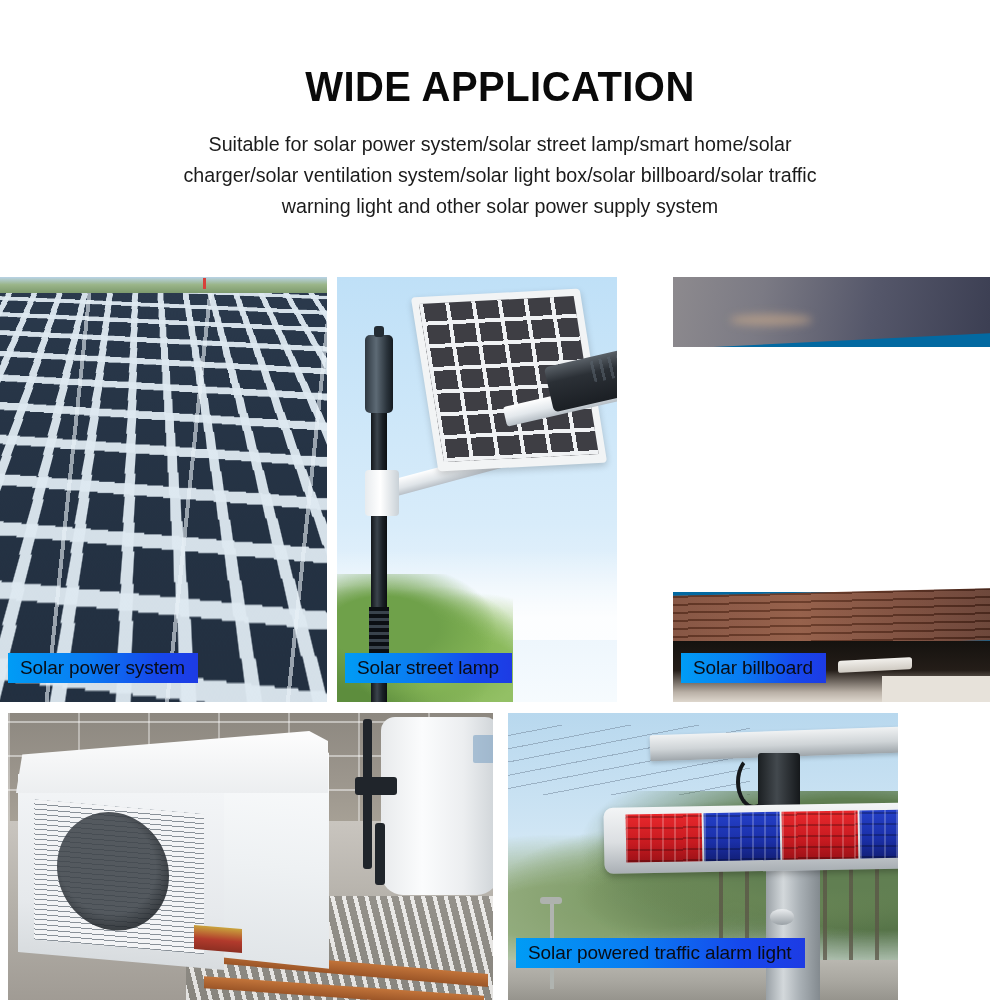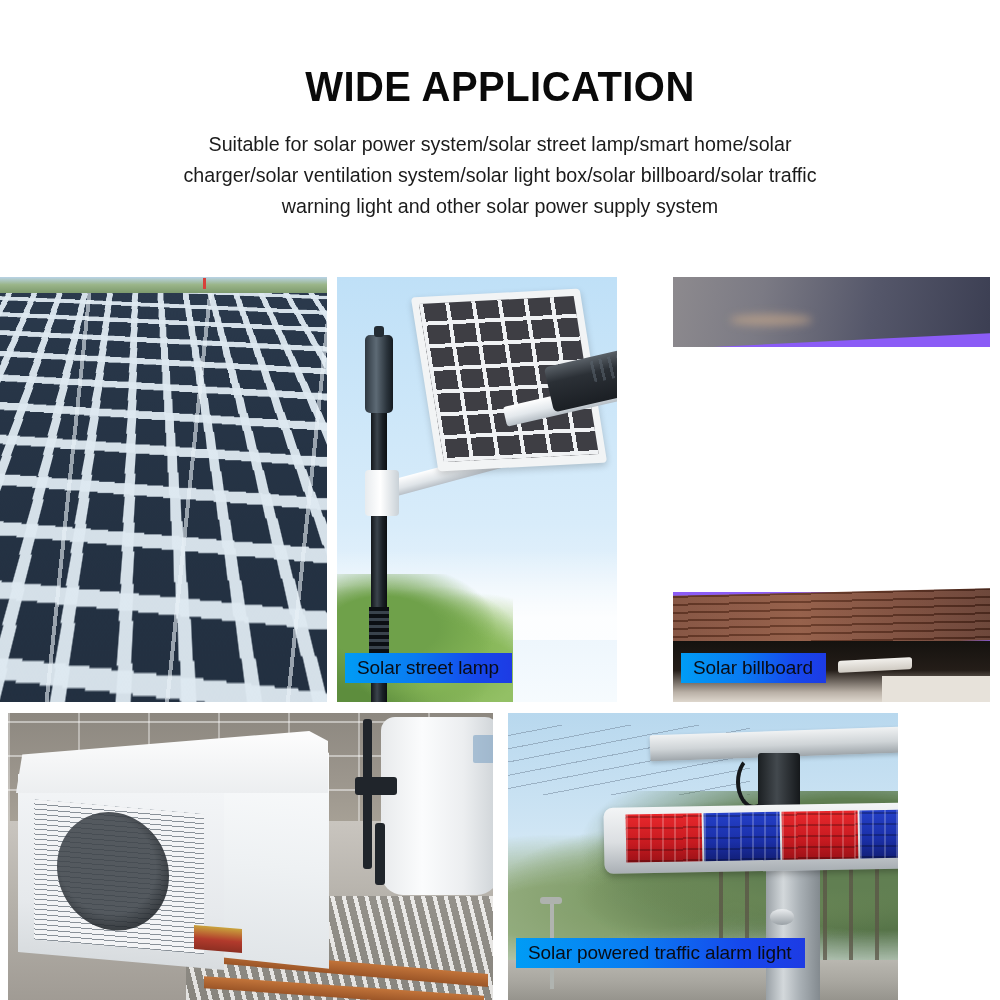--- a/index.html
+++ b/index.html
@@ -94,21 +94,21 @@
   .lamphead { position:absolute; left:212px; top:90px; width:130px; height:46px;
           transform:rotate(-13deg); transform-origin:left center; }
   .lamphead .body { position:absolute; inset:0; border-radius:5px;
           background:linear-gradient(180deg,#5a6168 0%,#2b3036 35%,#1b1f24 100%); }
   .lamphead .led { position:absolute; left:46px; top:4px; right:2px; height:22px; border-radius:3px;
           background:linear-gradient(180deg,#e9eef2 0%,#c3ccd3 100%);
           background-image:repeating-linear-gradient(90deg, rgba(90,100,110,.55) 0 3px, rgba(0,0,0,0) 3px 9px); }
   #t2 .caption { left:8px; top:376px; }
 
   
-  #t3 { left:673px; top:277px; width:317px; height:425px; background:#8b5cf6; }
+  #t3 { left:673px; top:277px; width:317px; height:425px; background:#0369a1; }
   .dusk { position:absolute; left:0; top:0; width:100%; height:72px;
           background:linear-gradient(100deg,#8d8a8e 0%,#7b7a84 28%,#55576a 62%,#3b3e52 100%);
           clip-path:polygon(0 0,100% 0,100% 78%,0 100%); }
   .dusk:after{ content:""; position:absolute; left:18%; top:52%; width:26%; height:16%;
           background:rgba(214,176,140,.55); filter:blur(4px); border-radius:50%; }
   .board-face { position:absolute; left:0; top:70px; width:100%; height:245px; background:#ffffff; }
   .rust { position:absolute; left:0; top:315px; width:100%; height:52px;
           background:
             repeating-linear-gradient(180deg, rgba(0,0,0,.22) 0 2px, rgba(255,255,255,.10) 2px 8px),
             linear-gradient(92deg,#7a4430 0%,#8b5038 40%,#6f3d2c 78%,#5d3325 100%);
@@ -223,20 +223,21 @@
   <div class="subtitle">Suitable for solar power system/solar street lamp/smart home/solar charger/solar ventilation system/solar light box/solar billboard/solar traffic warning light and other solar power supply system</div>
 </div>
 
 <div class="tile" id="t1">
   <div class="photo">
     <div class="farm-persp"></div>
     <div class="farm-bands"></div>
     <div class="farm-bands2"></div>
     <div class="horizon"></div>
   </div>
+  <div class="caption">Solar power system</div>
 </div>
 
 <div class="tile" id="t2">
   <div class="photo">
     <div class="sky-wisp"></div>
     <div class="foliage"></div>
     <div class="pole"></div>
     <div class="pole-cap"></div>
     <div class="pole-rings"></div>
     <div class="bracket"></div>

